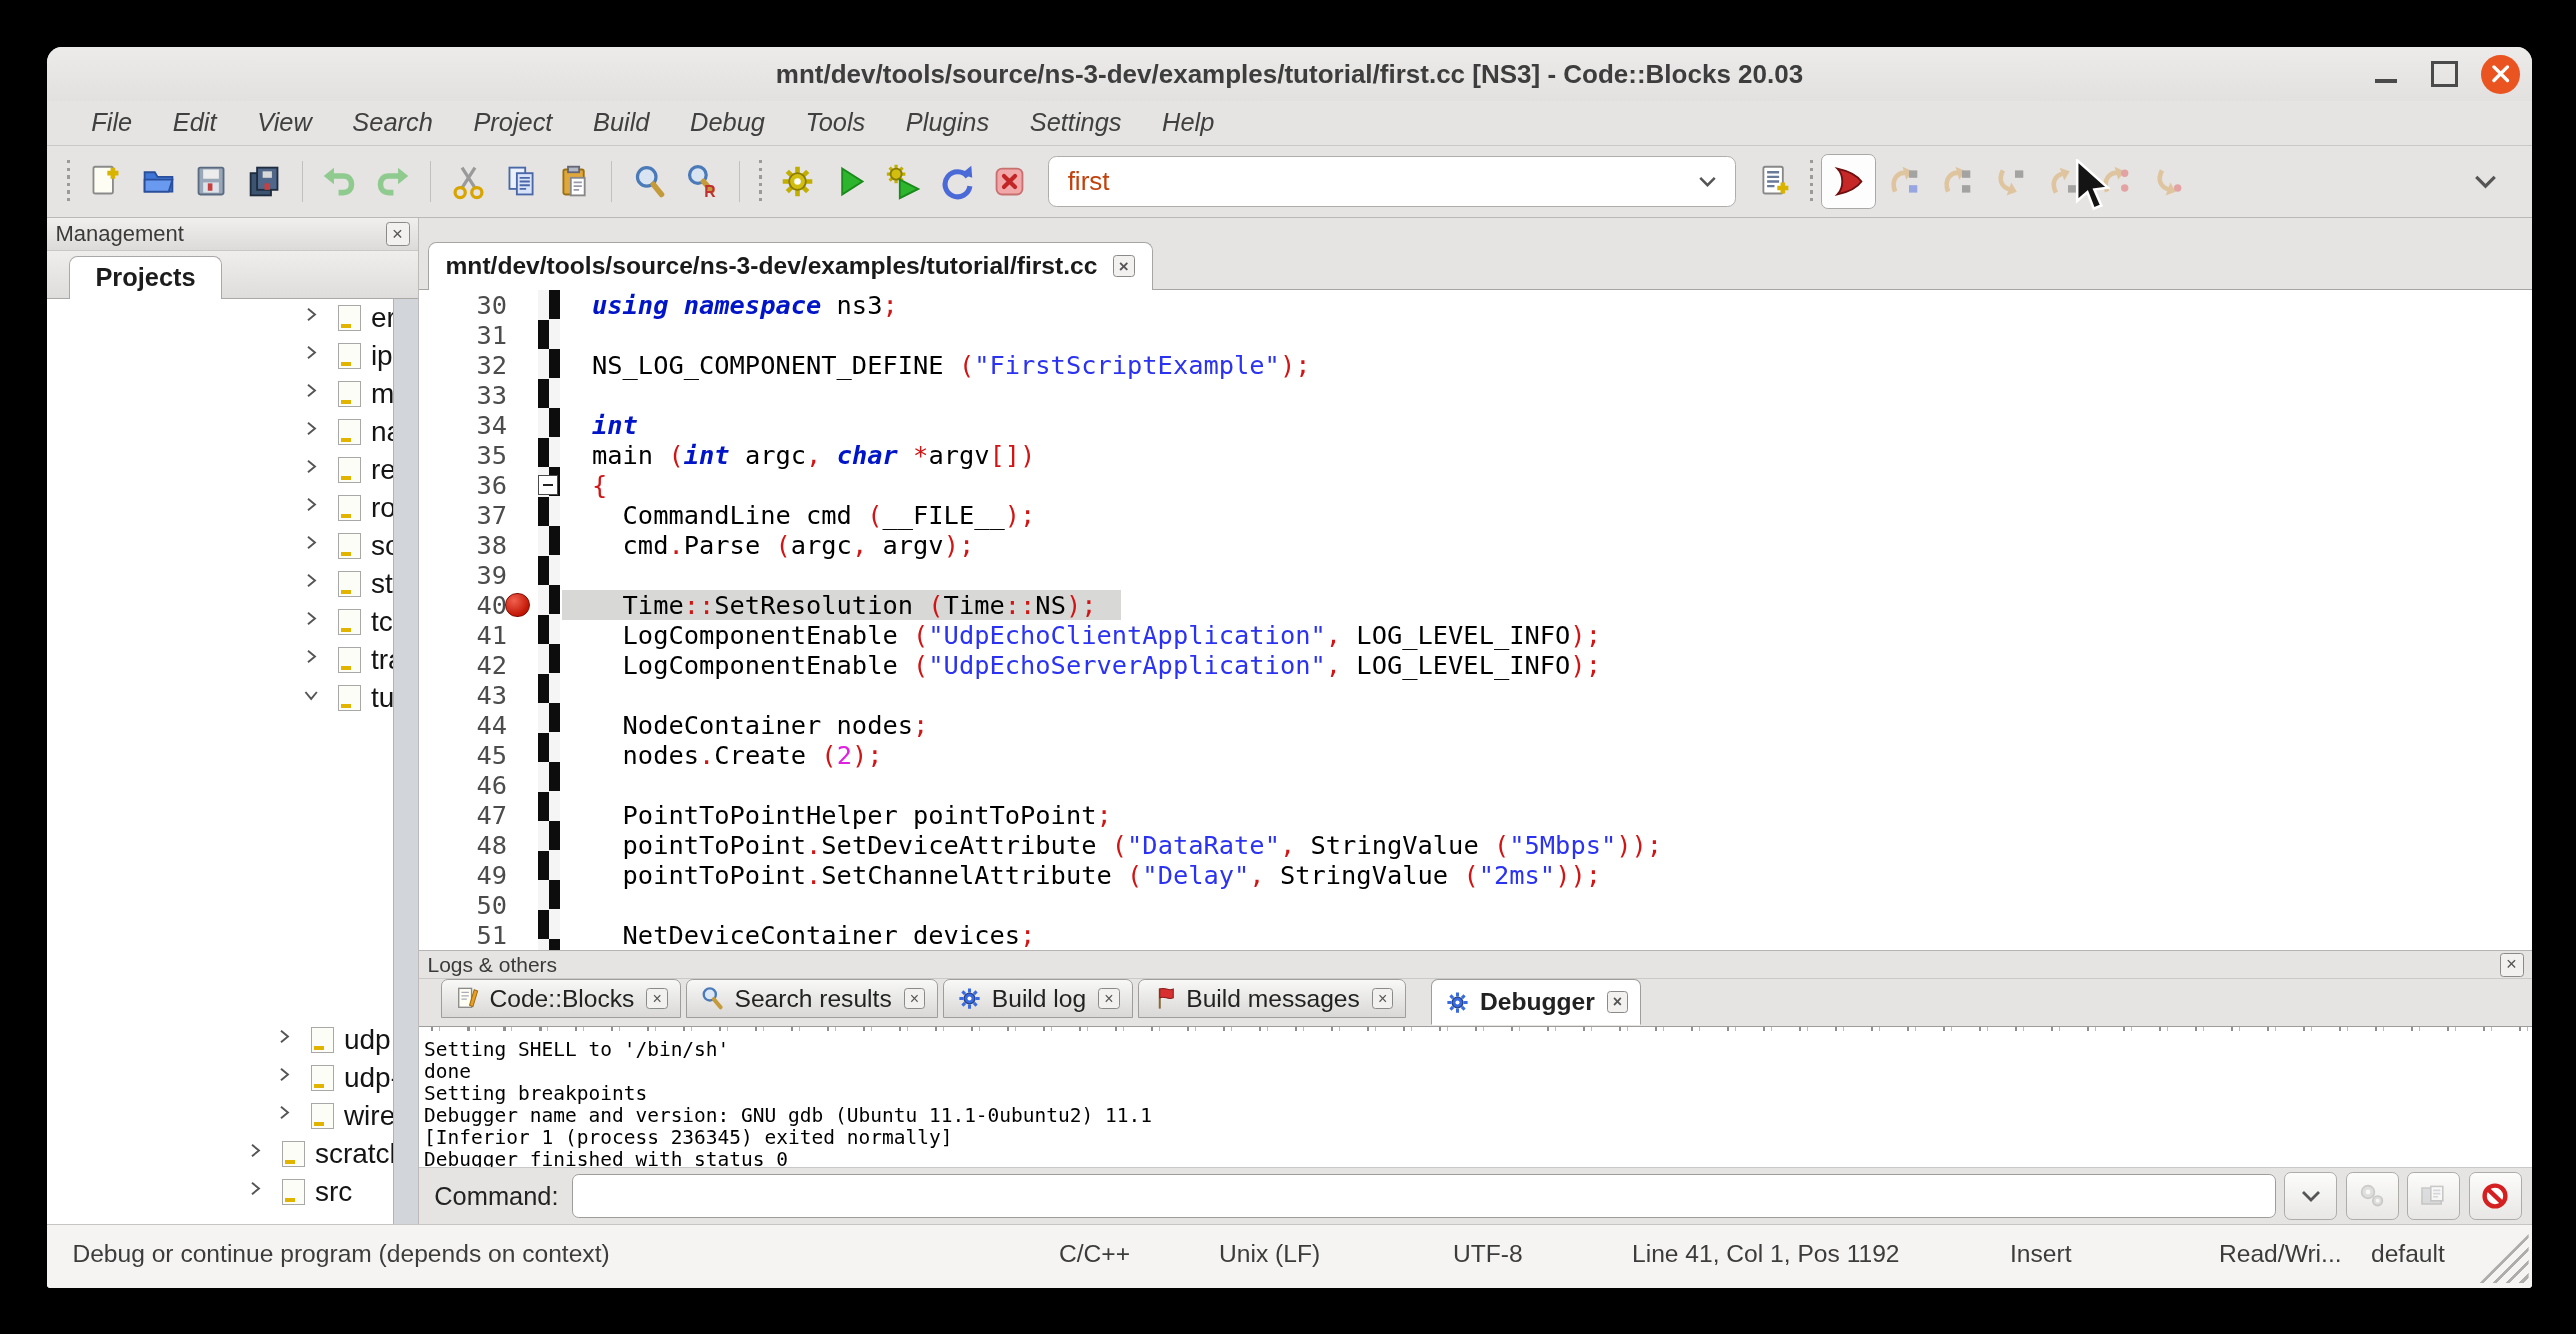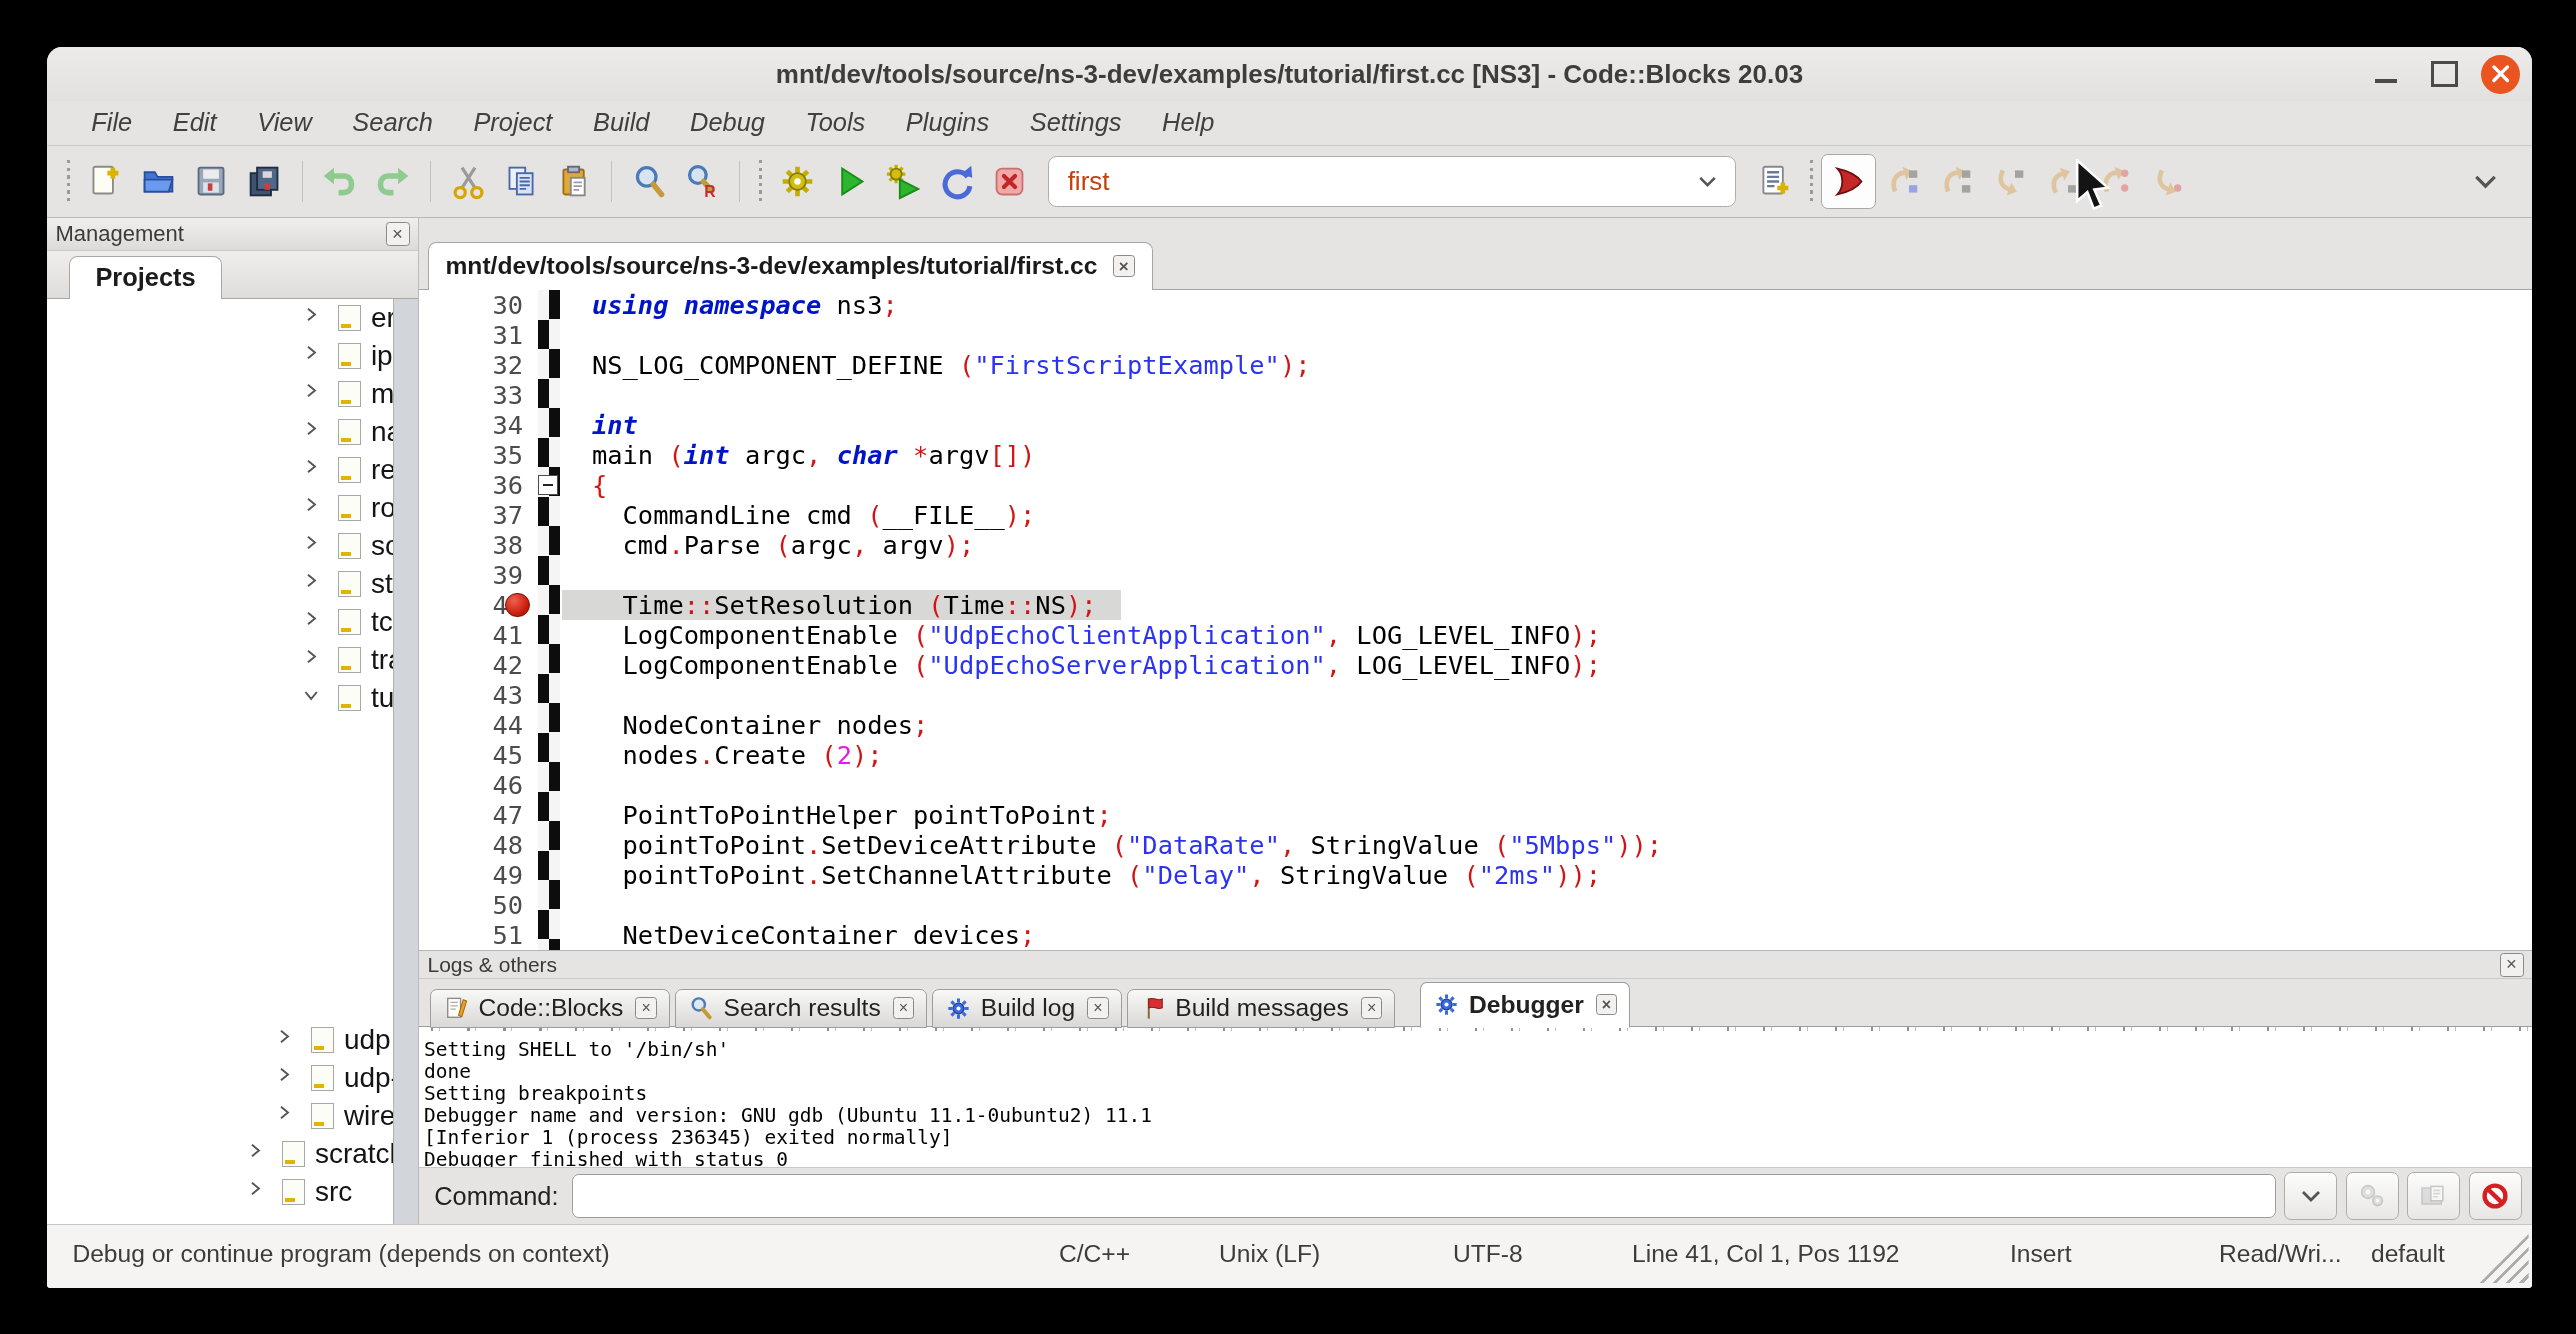--- a/index.html
+++ b/index.html
@@ -59,35 +59,35 @@
   .etabbar{height:71px;position:relative;border-bottom:1.7px solid #a6a5a3;flex:0 0 auto;}
   .etab{position:absolute;left:8.5px;bottom:-1.7px;height:47px;background:#fff;border:1.7px solid #a6a5a3;
         border-bottom-color:#fff;border-radius:8.5px 8.5px 0 0;display:flex;align-items:center;
         padding:0 17px;font-size:24.6px;font-weight:bold;color:#1a1a1a;}
   .etab .closebox{margin-left:15.2px;width:20.3px;height:20.3px;font-size:17px;}
   .editor{flex:1;background:#fff;position:relative;overflow:hidden;
           font-family:"DejaVu Sans Mono",monospace;font-size:25.4px;}
   .checkerbar{position:absolute;left:119px;top:0;bottom:0;width:22px;
       background:repeating-conic-gradient(#0d0d0d 0% 25%,#f5f5f5 0% 50%);background-size:22px 59px;}
   .crow{position:relative;height:30px;line-height:30px;white-space:pre;padding-left:173px;}
-  .lnum{position:absolute;left:16px;top:0;width:88px;text-align:right;color:#4c4c4c;}
+  .lnum{position:absolute;left:0;top:0;width:88px;text-align:right;color:#4c4c4c;}
   .tk-k{color:#0014c8;font-weight:bold;font-style:italic;} .tk-s{color:#2b33f0;} .tk-p{color:#d21414;}
   .tk-n{color:#e020e0;} .tk-t{color:#000;}
   .hl{background:#d8d8d6;display:inline-block;margin-left:-30.5px;padding-left:30.5px;padding-right:24px;}
   .bp{position:absolute;left:86px;top:2.5px;width:24.6px;height:24.6px;border-radius:50%;
       background:radial-gradient(circle at 35% 30%,#f2604e,#c01504 72%);border:1.7px solid #7c0e04;box-sizing:border-box;z-index:3;}
   .foldbox{position:absolute;left:119px;top:5.1px;width:20.3px;height:20.3px;background:#fff;border:1.7px solid #4a4a4a;
            box-sizing:border-box;z-index:3;display:flex;align-items:center;justify-content:center;}
   .foldbox i{display:block;width:10.2px;height:2.5px;background:#222;}
   
   .logs{height:273px;flex:0 0 auto;display:flex;flex-direction:column;border-top:1.7px solid #b5b4b2;background:#e5e4e2;}
   .logs-caption{height:27px;display:flex;align-items:center;padding:0 8.5px;font-size:21px;color:#3a3a3a;
                 border-bottom:1.7px solid #cac9c7;}
   .logs-caption .cap{flex:1;}
-  .ltabrow{height:47px;position:relative;border-bottom:1.7px solid #9e9d9b;display:flex;align-items:flex-end;padding-left:11px;}
+  .ltabrow{height:47px;position:relative;border-bottom:1.7px solid #9e9d9b;display:flex;align-items:flex-start;padding-left:22px;}
   .ltab{height:37px;display:flex;align-items:center;padding:0 12px;margin-right:5.1px;margin-bottom:-1.7px;
         background:linear-gradient(#f8f8f6,#d9d8d6);border:1.7px solid #9e9d9b;border-radius:6.8px 6.8px 0 0;
         font-size:24.6px;color:#222;}
   .ltab svg{width:27px;height:27px;margin-right:8.5px;}
   .ltab .closebox{margin-left:12px;width:19.5px;height:19.5px;font-size:16px;}
   .ltab.active{background:#fff;height:44px;font-weight:bold;border-bottom-color:#fff;margin-left:20px;}
   .logclip{height:10.2px;background:#fff;overflow:hidden;
       background-image:repeating-linear-gradient(90deg,#8f8f8f 0 2.5px,transparent 2.5px 7.6px,#bdbdbd 7.6px 9.3px,transparent 9.3px 36px);
       background-size:auto 4.2px;background-repeat:repeat-x;background-position:12px 0;}
   .logout{flex:1;background:#fff;font-family:"DejaVu Sans Mono",monospace;font-size:19.5px;line-height:22px;

